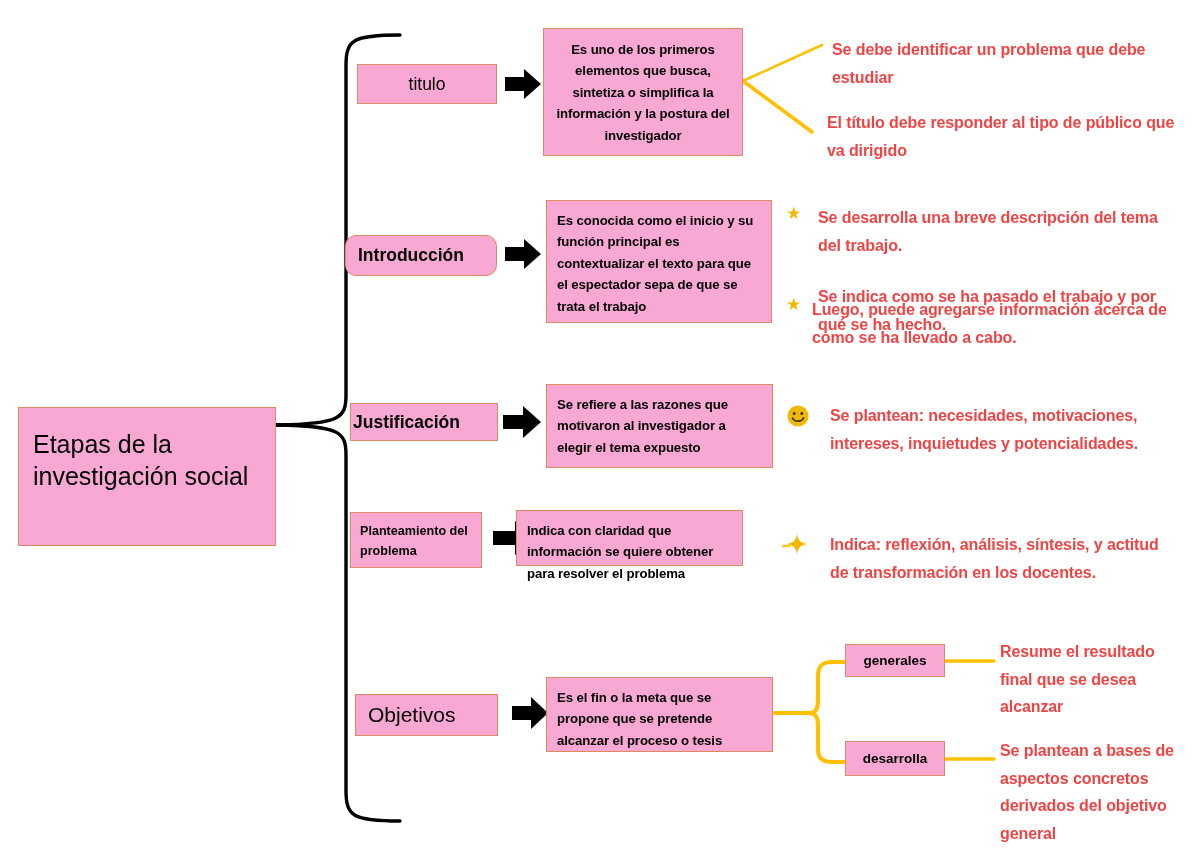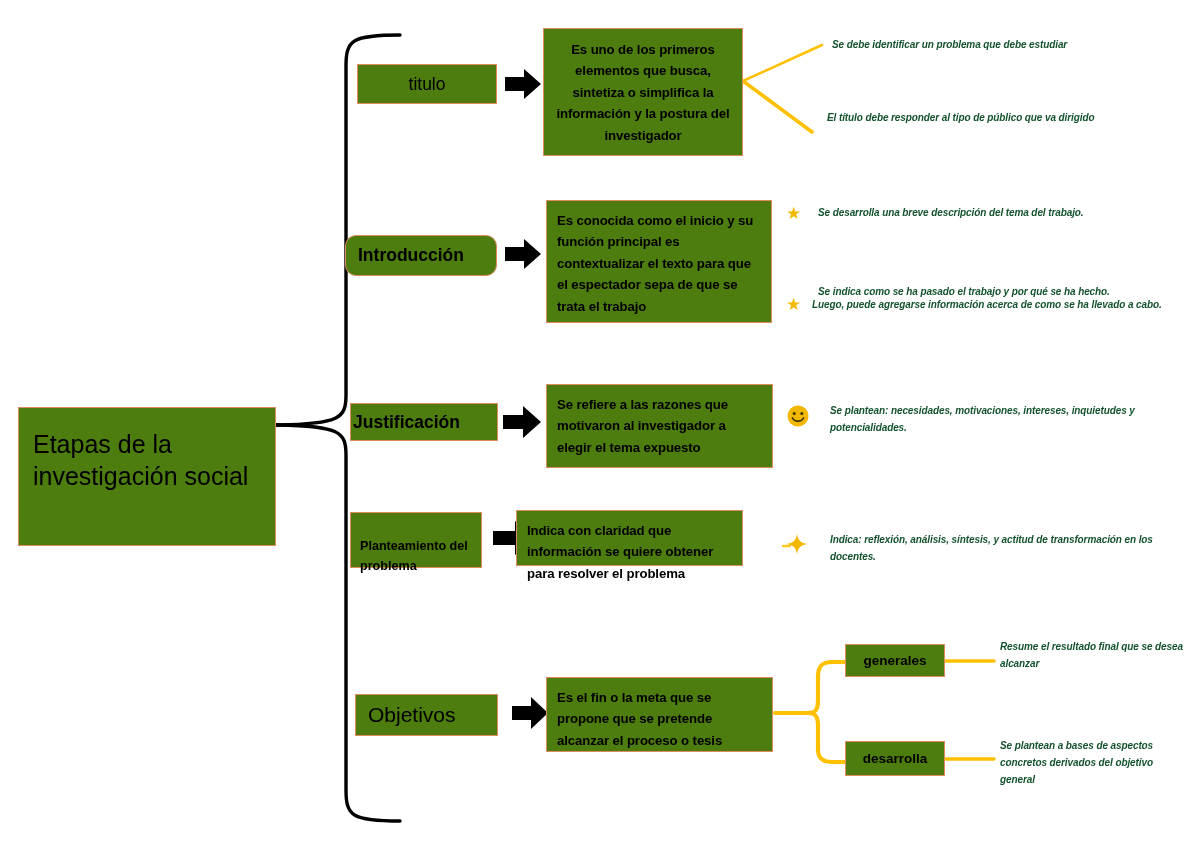--- a/index.html
+++ b/index.html
@@ -22,21 +22,21 @@
     left: 0;
     top: 0;
     width: 1200px;
     height: 848px;
     pointer-events: none;
   }
 
   
   .box {
     position: absolute;
-    background: #4d7c0f;
+    background: #f9a8d4;
     border: 1px solid #E08A5F;
     box-sizing: border-box;
     color: #000000;
   }
   .box-label {
     display: flex;
     align-items: center;
     font-weight: bold;
   }
   .box-desc {
@@ -78,21 +78,21 @@
     left: 350px; top: 403px; width: 148px; height: 38px;
     padding-left: 2px;
     font-size: 17.5px;
   }
   .label-planteamiento {
     left: 350px; top: 512px; width: 132px; height: 56px;
     padding-left: 9px;
     font-size: 12.6px;
     line-height: 1.62;
     display: block;
-    padding-top: 23px;
+    padding-top: 8px;
     box-sizing: border-box;
     font-weight: bold;
   }
   .label-objetivos {
     left: 355px; top: 694px; width: 143px; height: 42px;
     padding-left: 12px;
     font-size: 21px;
     font-weight: normal;
   }
 
@@ -110,26 +110,25 @@
     justify-content: center; font-size: 13.5px;
   }
   .sub-especificos {
     left: 845px; top: 741px; width: 100px; height: 35px;
     justify-content: center; font-size: 13.5px;
   }
 
   
   .note {
     position: absolute;
-    font-size: 10px;
+    font-size: 16px;
     font-weight: bold;
     line-height: 1.72;
-    color: #14532d;
+    color: #ef4444;
     letter-spacing: -0.1px;
-    font-style: italic;
   }
   .note-t1 { left: 832px; top: 36px;  width: 360px; }
   .note-t2 { left: 827px; top: 109px; width: 348px; }
   .note-i1 { left: 818px; top: 204px; width: 356px; }
   .note-i2 { left: 818px; top: 283px; width: 366px; }
   .note-i3 { left: 812px; top: 296px; width: 366px; }
   .note-j1 { left: 830px; top: 402px; width: 330px; }
   .note-p1 { left: 830px; top: 531px; width: 336px; }
   .note-g1 { left: 1000px; top: 638px; width: 190px; }
   .note-e1 { left: 1000px; top: 737px; width: 178px; }

